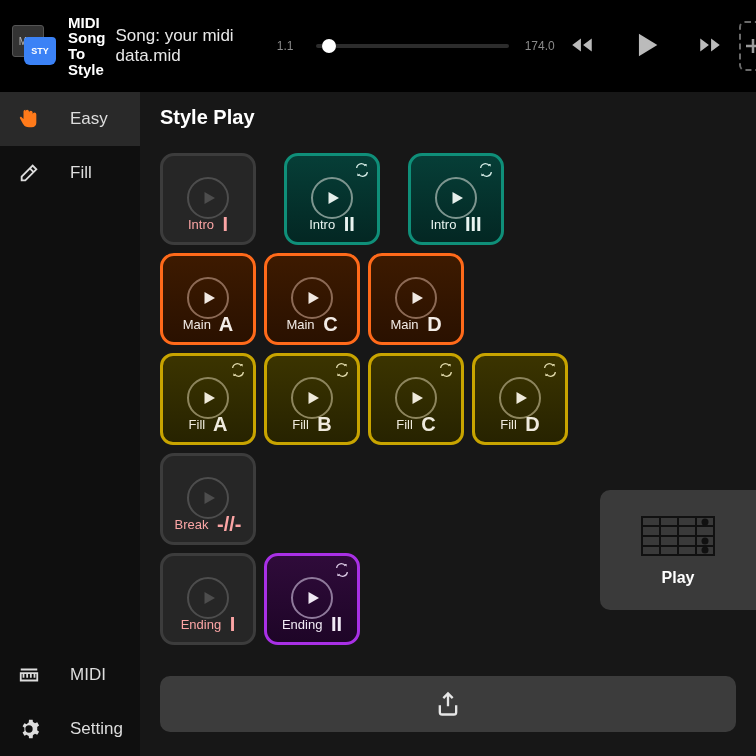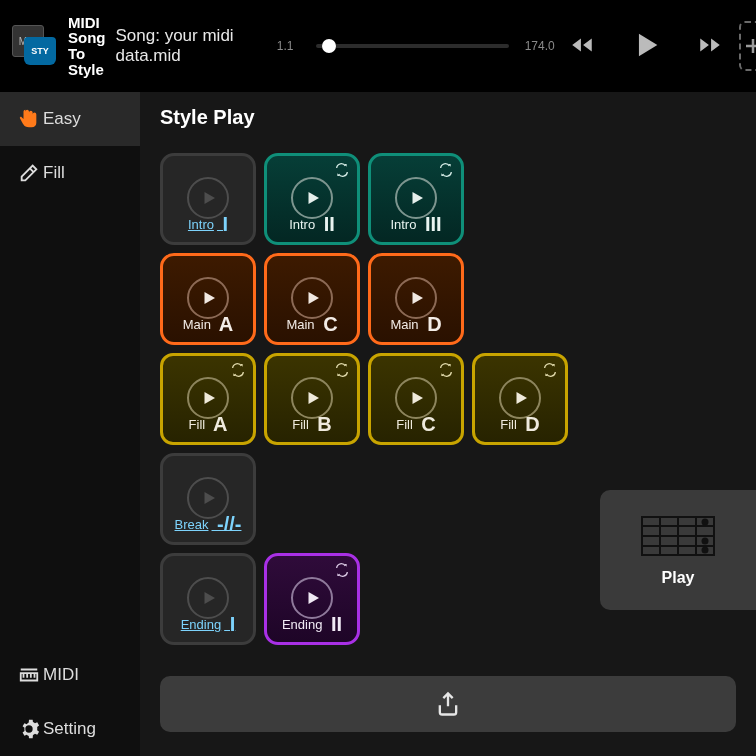--- a/index.html
+++ b/index.html
@@ -2,38 +2,38 @@
 <html><head>
 <meta charset="utf-8">
 <style>
   * { box-sizing: border-box; margin: 0; padding: 0; }
   html, body { width: 756px; height: 756px; background: #000; font-family: -apple-system, "Segoe UI", Helvetica, Arial, sans-serif; color: #eee; overflow: hidden; }
 
   
   .header { height: 92px; display: flex; align-items: center; padding: 8px 12px; gap: 10px; }
   .logo { width: 46px; height: 46px; position: relative; flex: 0 0 46px; }
   .logo .note { position: absolute; left: 0; top: 2px; width: 32px; height: 32px; background: #333; border: 1px solid #555; border-radius: 3px; display:flex; align-items:center; justify-content:center; font-size:10px; color:#bbb;}
-  .logo .sty { position: absolute; left: 12px; top: 14px; width: 32px; height: 28px; background: #0369a1; border-radius: 4px 4px 6px 6px; display:flex; align-items:center; justify-content:center; font-size:9px; font-weight:700; color:#fff;}
+  .logo .sty { position: absolute; left: 12px; top: 14px; width: 32px; height: 28px; background: #3b82f6; border-radius: 4px 4px 6px 6px; display:flex; align-items:center; justify-content:center; font-size:9px; font-weight:700; color:#fff;}
   .logo-text { font-size: 15px; font-weight:700; line-height: 1.05; color:#fff; }
   .song-area { flex: 1; display:flex; flex-direction:row; align-items:center; gap:6px;}
   .song-title { font-size: 17px; color:#e8e8e8; }
   .progress-row { display:flex; align-items:center; gap:14px; width: 370px; }
   .progress { position:relative; flex:1; height: 4px; background:#2c2c2c; border-radius:2px;}
   .progress .thumb { position:absolute; left:6px; top:-5px; width:14px; height:14px; background:#fff; border-radius:50%;}
   .pos-label { font-size:12px; color:#8a8a8a; width:34px; text-align:center; }
   .transport { display:flex; align-items:center; gap:34px; margin-top:-2px;}
   .t-btn { color:#bbb; display:inline-flex;}
   .add-box { width:50px; height:50px; border:2px dashed #6a6a6a; border-radius:6px; display:flex; align-items:center; justify-content:center; color:#9a9a9a; margin-left:6px;}
   .add-box svg{width:24px;height:24px;}
 
   
   .body { display:flex; height: calc(756px - 92px); }
 
   .sidebar { width: 140px; background:#0f0f0f; display:flex; flex-direction:column; padding-top:0;}
-  .side-item { display:flex; align-items:center; gap:3px; height:54px; padding-left:18px; font-size:17px; color:#ddd; cursor:pointer;}
+  .side-item { display:flex; align-items:center; gap:30px; height:54px; padding-left:18px; font-size:17px; color:#ddd; cursor:pointer;}
   .side-item.active { background:#292929;}
   .side-item .icon { width:22px; height:22px; display:inline-flex; align-items:center; justify-content:center;}
   .side-item.active .icon { color:#ff7a1a;}
   .side-spacer { flex:1; }
 
   .main { flex:1; background:#171717; padding: 14px 0 10px 20px; display:flex; flex-direction:column;}
   .page-title { font-size:20px; font-weight:700; color:#fff; margin-bottom:24px;}
 
   .grid { display:flex; flex-direction:column; gap:8px; }
   .row { display:flex; gap:8px; }
@@ -41,23 +41,23 @@
   .tile { width:96px; height:92px; border-radius:14px; border:3px solid; position:relative; display:flex; flex-direction:column; align-items:center; justify-content:center; cursor:pointer; overflow:hidden;}
   .tile .play { width:42px; height:42px; border-radius:50%; border:2px solid; display:flex; align-items:center; justify-content:center; margin-top:-2px;}
   .tile .play svg { width:18px; height:18px; margin-left:2px;}
   .tile .label { position:absolute; bottom:6px; left:0; right:0; text-align:center; font-size:13px; font-weight:500;}
   .tile .label b { font-size:20px; font-weight:800; margin-left:3px; vertical-align:-2px;}
   .tile .loop { position:absolute; top:6px; right:7px; width:16px; height:16px;}
 
   
   .gray   { border-color:#3c3c3c; background:#262626; }
   .gray .play{ border-color:#4d4d4d; color:#4d4d4d;}
-  .gray .label{ color:#7dd3fc;text-decoration:underline;}
-
-  .teal   { border-color:#0f8f79; background:linear-gradient(#063e37,#032723);}
+  .gray .label{ color:#fca5a5;}
+
+  .teal   { border-color:#0f8f79; background:linear-gradient(#063e37,#032723);margin-left:20px;}
   .teal .play{ border-color:#7d958f; color:#e6efec;}
   .teal .label{ color:#e9f4f1;}
   .teal .loop{ color:#cfe7e1;}
 
   .orange { border-color:#ff6a1a; background:linear-gradient(#3d1a00,#2a1100);}
   .orange .play{ border-color:#8c6a55; color:#f1e9e2;}
   .orange .label{ color:#f3ece6;}
 
   .olive  { border-color:#c8a400; background:linear-gradient(#3b3400,#272300);border-radius:13px;}
   .olive .play{ border-color:#8d855d; color:#efeadb;}

